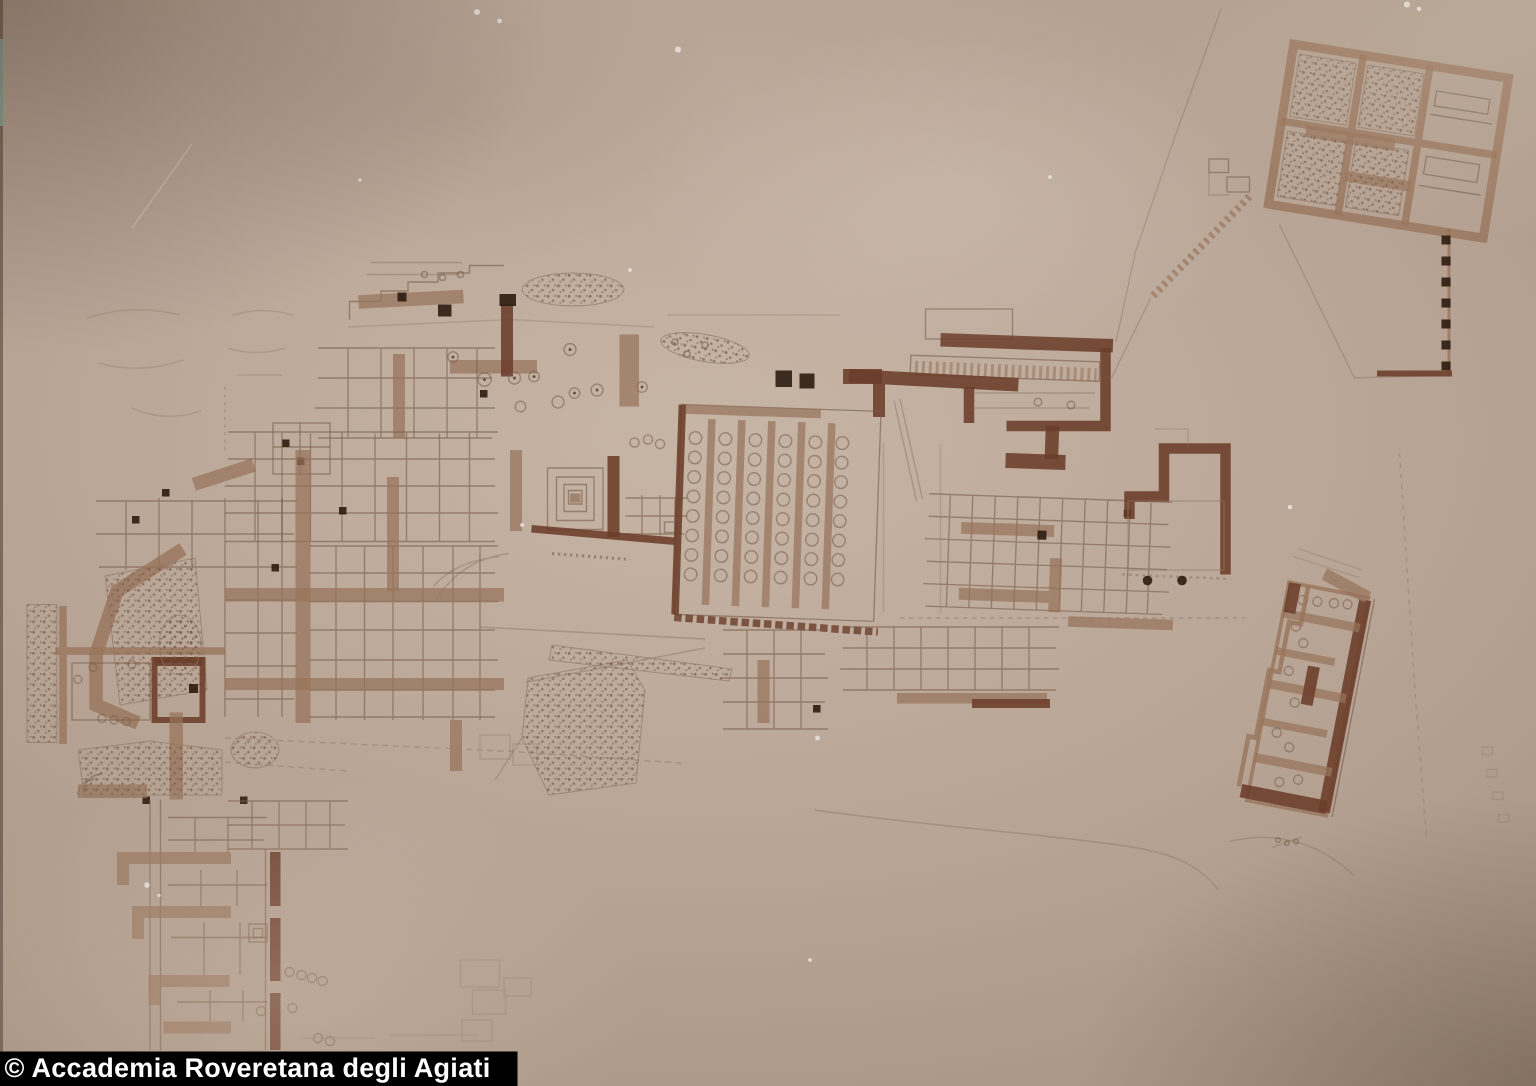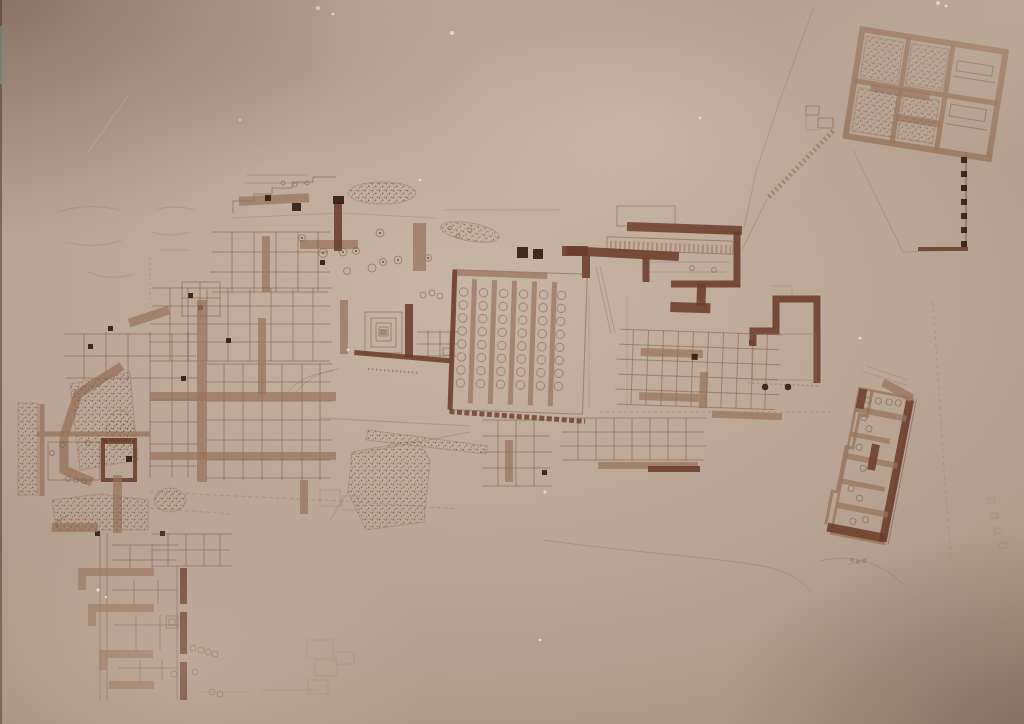--- a/index.html
+++ b/index.html
@@ -417,14 +417,17 @@
      <circle class="wsp" cx="938" cy="3" r="2"></circle>
           <circle class="wsp" cx="946" cy="6" r="1.5"></circle>
      <path d="M88,152 L128,96" stroke="#ffffff" stroke-width="1" opacity=".25" fill="none"></path>
      <rect x="0" y="0" width="2" height="724" fill="#4a3b31" opacity=".55"></rect>
      <rect x="0" y="26" width="3" height="58" fill="#8fae9f" style="fill:var(--photo-teal)" opacity=".8"></rect>
    </g>
   </svg>
 
   <div class="shade"></div>
 
+  <div class="caption-bar">
+    <span>© Accademia Roveretana degli Agiati</span>
+  </div>
  </div>
 </div>
 
 </body></html>

